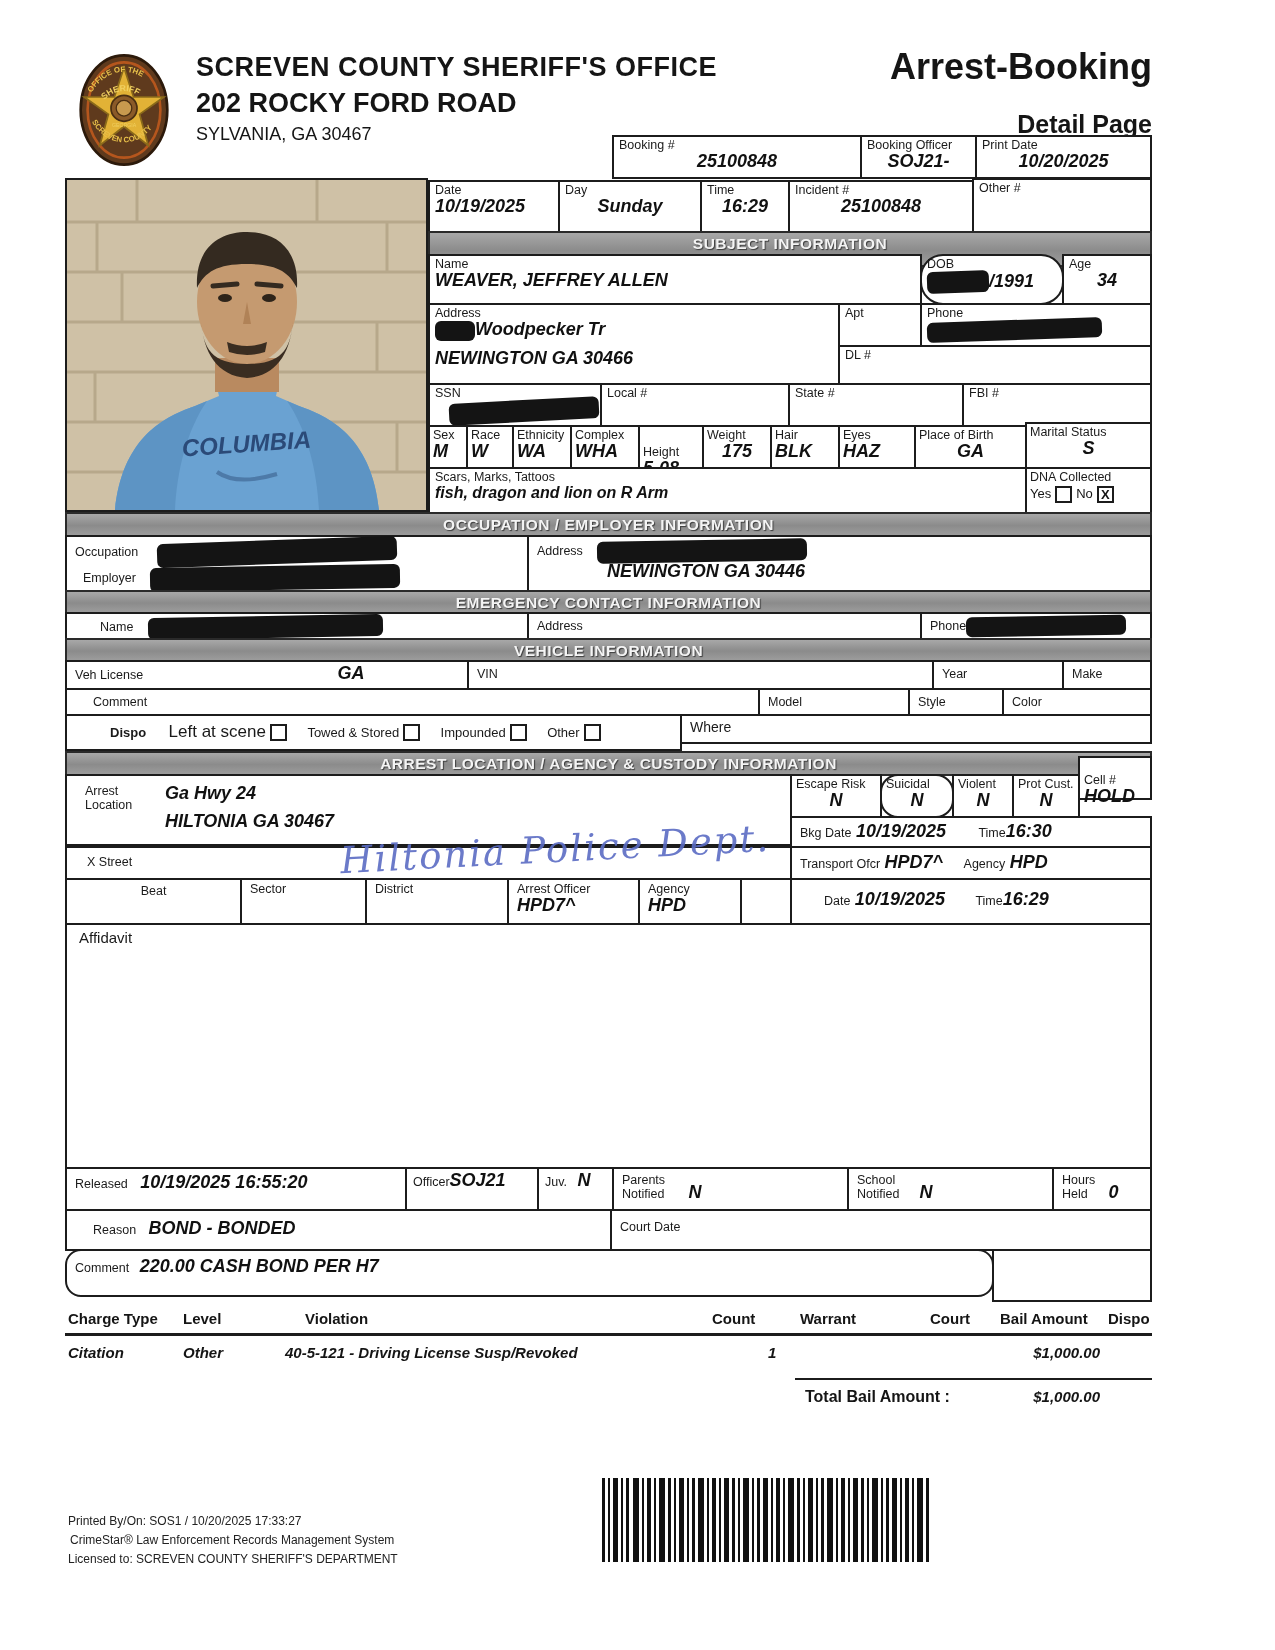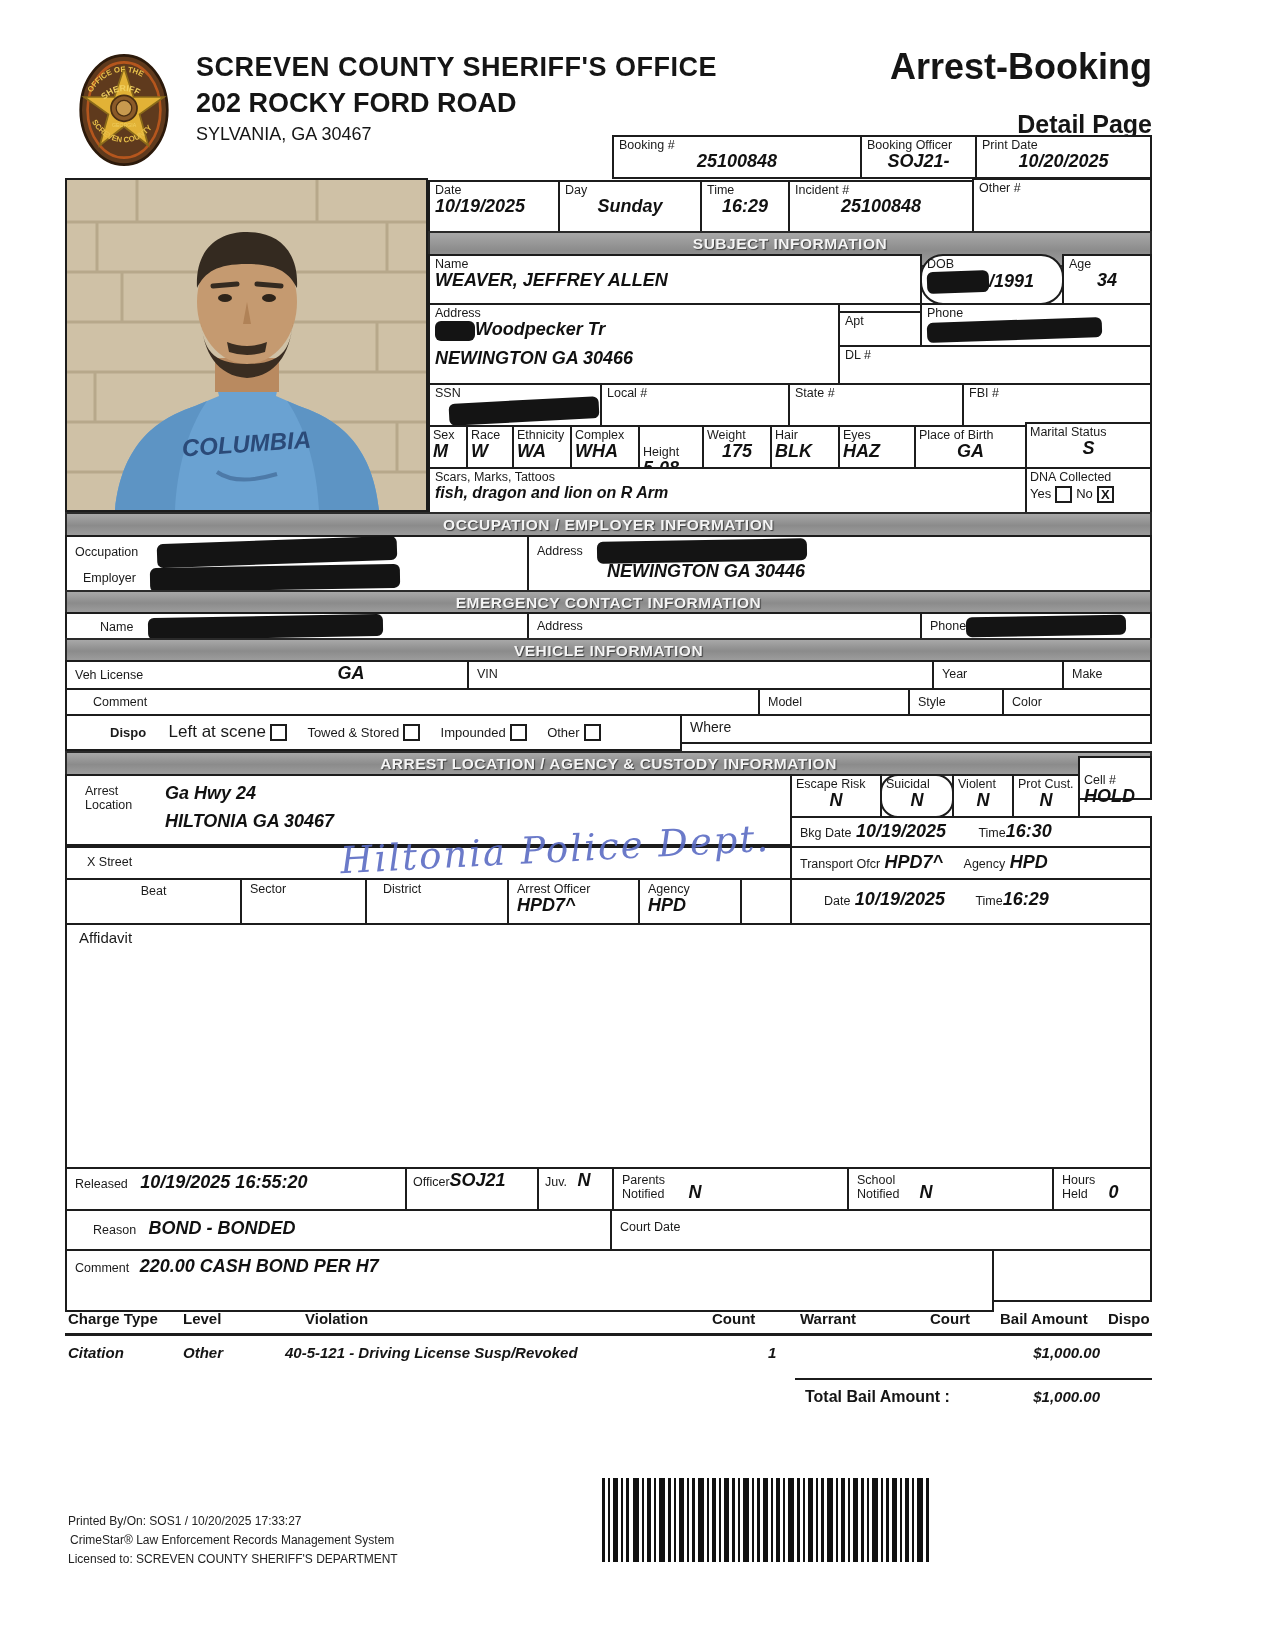--- a/index.html
+++ b/index.html
@@ -145,21 +145,21 @@
   <div class="cell" style="left:1062px;top:254px;width:90px;height:51px;">
     <div class="lbl">Age</div>
     <div class="val center">34</div>
   </div>
 
   <div class="cell" style="left:428px;top:303px;width:412px;height:82px;">
     <div class="lbl">Address</div>
     <div class="val"><span class="redact" style="width:40px;height:20px;"></span><span>Woodpecker Tr</span></div>
     <div class="val" style="margin-top:8px;">NEWINGTON GA 30466</div>
   </div>
-  <div class="cell" style="left:838px;top:303px;width:84px;height:56px;margin-top:8px;">
+  <div class="cell" style="left:838px;top:303px;width:84px;height:56px;">
     <div class="lbl">Apt</div>
   </div>
   <div class="cell" style="left:920px;top:303px;width:232px;height:44px;">
     <div class="lbl">Phone</div>
     <span class="redact" style="width:175px;height:20px;transform:rotate(-2deg);"></span>
   </div>
   <div class="cell" style="left:838px;top:345px;width:314px;height:40px;">
     <div class="lbl">DL #</div>
   </div>
 
@@ -337,21 +337,21 @@
     <span class="lbl" style="margin-left:16px;">Agency</span>
     <span class="val">HPD</span>
   </div>
 
   <div class="cell" style="left:65px;top:878px;width:177px;height:47px;padding:4px 8px;">
     <div class="lbl center">Beat</div>
   </div>
   <div class="cell" style="left:240px;top:878px;width:127px;height:47px;padding:2px 8px;">
     <div class="lbl">Sector</div>
   </div>
-  <div class="cell" style="left:365px;top:878px;width:144px;height:49px;padding:2px 16px;">
+  <div class="cell" style="left:365px;top:878px;width:144px;height:49px;padding:2px 8px;">
     <div class="lbl">District</div>
   </div>
   <div class="cell" style="left:507px;top:878px;width:133px;height:47px;padding:2px 8px;">
     <div class="lbl">Arrest Officer</div>
     <div class="val">HPD7^</div>
   </div>
   <div class="cell" style="left:638px;top:878px;width:104px;height:47px;padding:2px 8px;">
     <div class="lbl">Agency</div>
     <div class="val">HPD</div>
   </div>
@@ -392,21 +392,21 @@
   </div>
 
   <div class="cell" style="left:65px;top:1209px;width:547px;height:42px;padding:8px 8px;">
     <span class="lbl" style="margin-left:18px;">Reason</span>
     <span class="val" style="margin-left:8px;">BOND - BONDED</span>
   </div>
   <div class="cell" style="left:610px;top:1209px;width:542px;height:42px;padding:6px 8px;">
     <span class="lbl">Court Date</span>
   </div>
 
-  <div class="cell" style="left:65px;top:1249px;width:929px;height:63px;padding:6px 8px;">
+  <div class="cell" style="left:65px;top:1249px;width:929px;height:48px;padding:6px 8px;border-radius:16px;">
     <span class="lbl">Comment</span>
     <span class="val" style="margin-left:6px;">220.00 CASH BOND PER H7</span>
   </div>
   <div class="cell" style="left:992px;top:1249px;width:160px;height:53px;"></div>
 
   <div class="charge-txt bold" style="left:68px;top:1310px;">Charge Type</div>
   <div class="charge-txt bold" style="left:183px;top:1310px;">Level</div>
   <div class="charge-txt bold" style="left:305px;top:1310px;">Violation</div>
   <div class="charge-txt bold" style="left:712px;top:1310px;">Count</div>
   <div class="charge-txt bold" style="left:800px;top:1310px;">Warrant</div>

